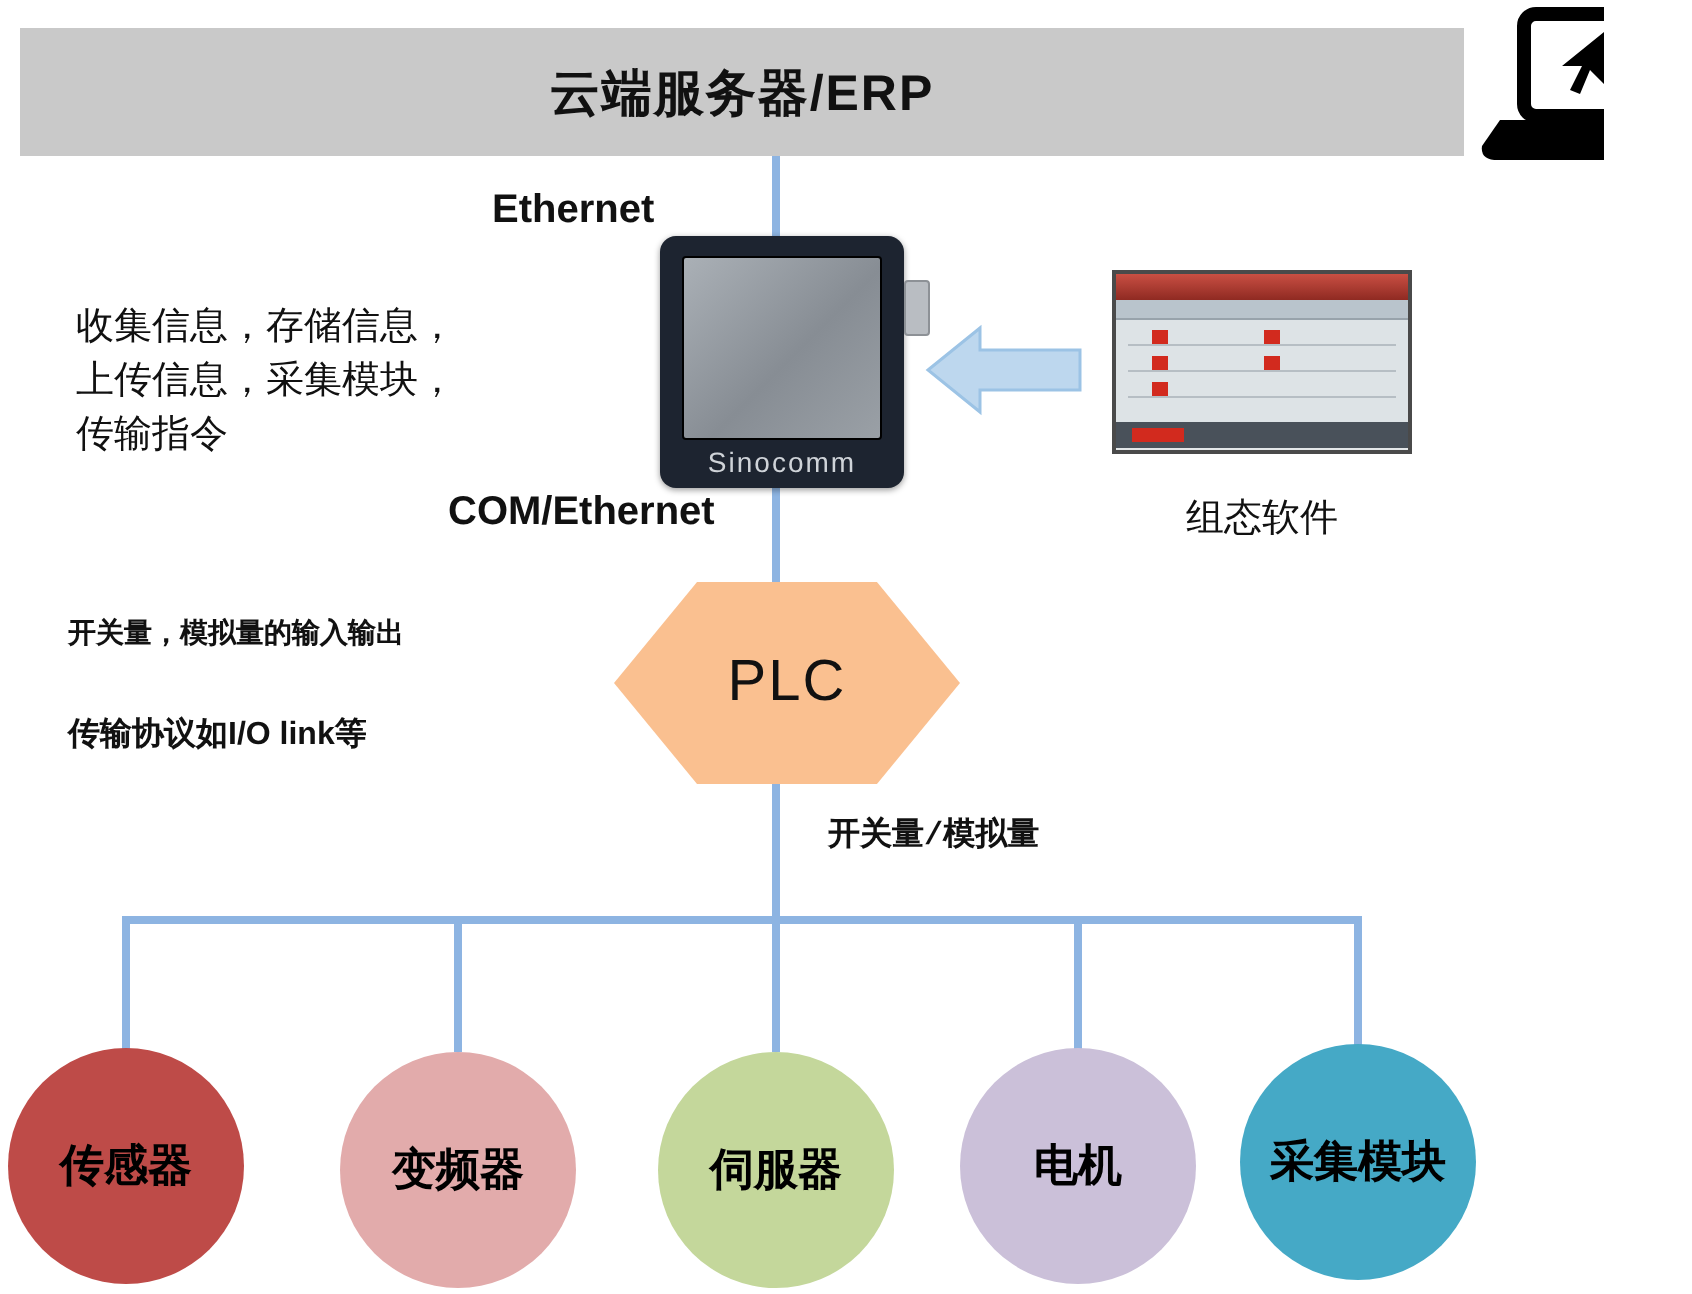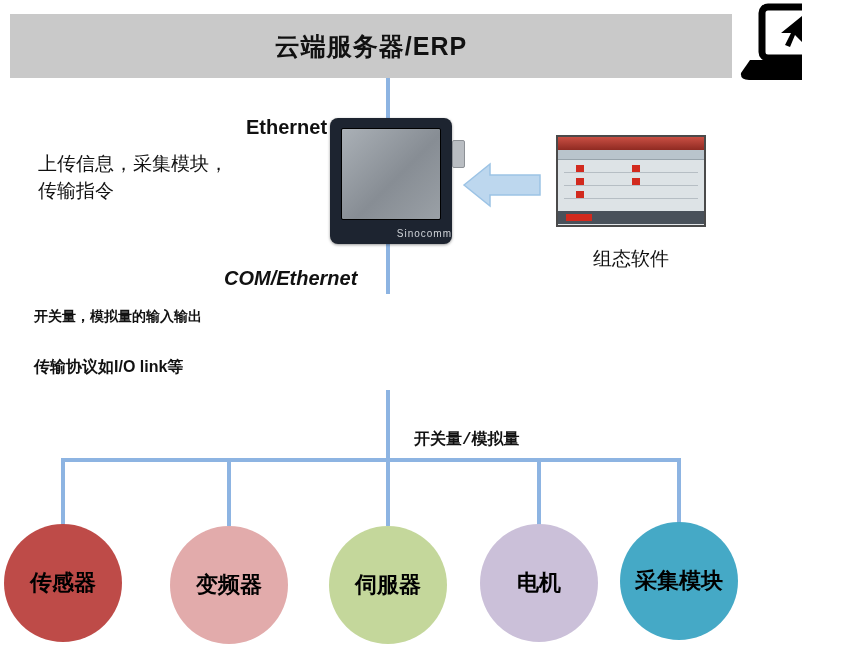--- a/index.html
+++ b/index.html
@@ -12,41 +12,41 @@
     position:absolute;left:10px;top:14px;width:722px;height:64px;
     background:var(--banner-bg,#c9c9c9);
     display:flex;align-items:center;justify-content:center;
     font-size:25px;font-weight:600;letter-spacing:1px;
   }
   
   .connector{position:absolute;background:var(--connector,#8db4e2);}
   .v{width:4px;} .h{height:4px;}
   
   .lbl{position:absolute;white-space:nowrap;}
-  .bold{font-weight:700;margin-top:22px;}
+  .bold{font-weight:700;}
   .ethernet{left:246px;top:94px;font-size:20px;}
-  .com-eth{left:224px;top:245px;font-size:20px;font-style:italic;}
+  .com-eth{left:224px;top:245px;font-size:20px;}
   .scada-lbl{left:556px;top:246px;width:150px;text-align:center;font-size:19px;}
   .signal{left:414px;top:407px;font-size:16px;font-family:Liberation Mono, monospace;}
   .note-hmi{left:38px;top:150px;font-size:19px;line-height:27px;font-weight:500;}
   .note-io{left:34px;top:308px;font-size:14px;font-weight:600;}
   .note-proto{left:34px;top:357px;font-size:16px;font-weight:600;}
   
   .hmi{
     position:absolute;left:330px;top:118px;width:122px;height:126px;
     background:#1d2430;border-radius:8px;box-shadow:0 1px 3px rgba(0,0,0,.4);
   }
   .hmi .screen{
     position:absolute;left:11px;top:10px;right:11px;bottom:24px;
     background:linear-gradient(135deg,#aab0b6 0%,#878d94 55%,#9aa0a6 100%);
     border:1px solid #000;border-radius:2px;
   }
   .hmi .brand{
-    position:absolute;left:0;right:0;bottom:5px;text-align:right;
-    font-size:10px;color:#cfd3d8;letter-spacing:1px;
+    position:absolute;left:0;right:0;bottom:5px;text-align:center;
+    font-size:14px;color:#cfd3d8;letter-spacing:1px;
   }
   .hmi-tab{
     position:absolute;left:452px;top:140px;width:11px;height:26px;
     background:#b9bdc2;border:1px solid #8d9196;border-radius:2px;
   }
   
   .arrow-wrap{position:absolute;left:462px;top:162px;width:80px;height:46px;}
   .arrow-wrap polygon{fill:var(--arrow-fill,#bdd7ee);stroke:var(--arrow-stroke,#9cc3e5);stroke-width:1.5;}
   
   .scada{
@@ -99,20 +99,21 @@
   <div class="connector v" style="left:227px;top:458px;height:68px;"></div>
   <div class="connector v" style="left:386px;top:458px;height:68px;"></div>
   <div class="connector v" style="left:537px;top:458px;height:68px;"></div>
   <div class="connector v" style="left:677px;top:458px;height:66px;"></div>
 
   <div class="lbl bold ethernet">Ethernet</div>
   <div class="lbl bold com-eth">COM/Ethernet</div>
   <div class="lbl bold signal">开关量/模拟量</div>
 
   <div class="lbl note-hmi">
+    <div>收集信息，存储信息，</div>
     <div>上传信息，采集模块，</div>
     <div>传输指令</div>
   </div>
 
   <div class="hmi">
     <div class="screen"></div>
     <div class="brand">Sinocomm</div>
   </div>
   <div class="hmi-tab"></div>
 
@@ -132,20 +133,23 @@
       <div class="chip" style="left:18px;top:31px;"></div>
       <div class="chip" style="left:74px;top:5px;"></div>
       <div class="chip" style="left:74px;top:18px;"></div>
     </div>
     <div class="f">
         <div class="chip"></div>
       </div>
   </div>
   <div class="lbl scada-lbl">组态软件</div>
 
+  <div class="hex" style="background-color: rgb(250, 192, 144);">
+    <span>PLC</span>
+  </div>
   <div class="lbl note-io">开关量，模拟量的输入输出</div>
   <div class="lbl note-proto">传输协议如I/O link等</div>
 
   <div class="circle" style="left: 4px; top: 524px; background-color: rgb(190, 75, 72);">
     <span>传感器</span>
   </div>
   <div class="circle" style="left: 170px; top: 526px; background-color: rgb(226, 171, 171); font-family: Liberation Serif, serif;">
     <span>变频器</span>
   </div>
   <div class="circle" style="left: 329px; top: 526px; background-color: rgb(196, 215, 155);">

